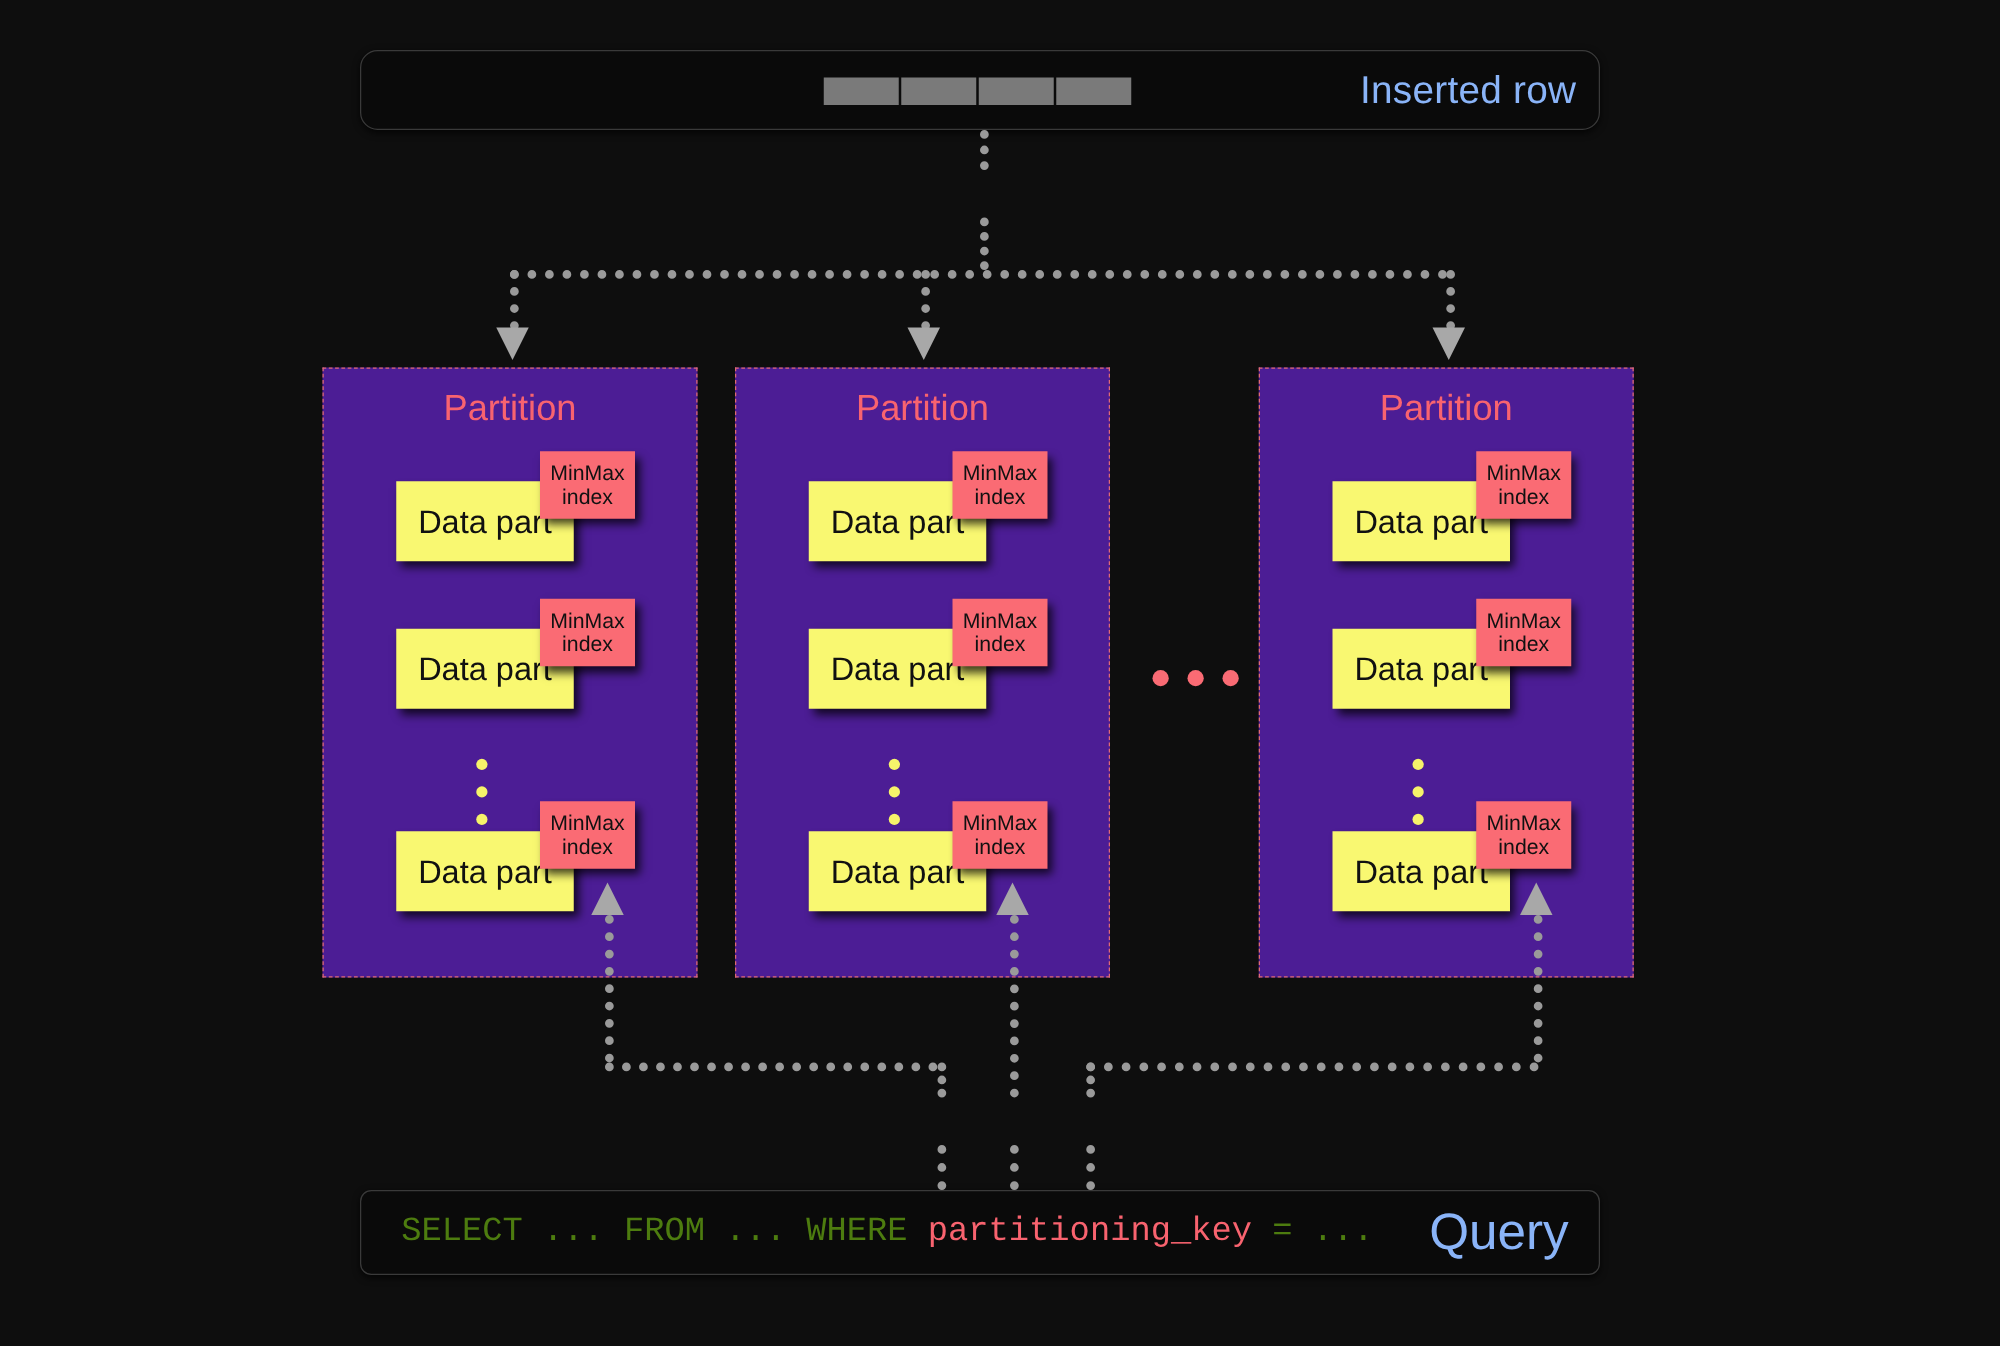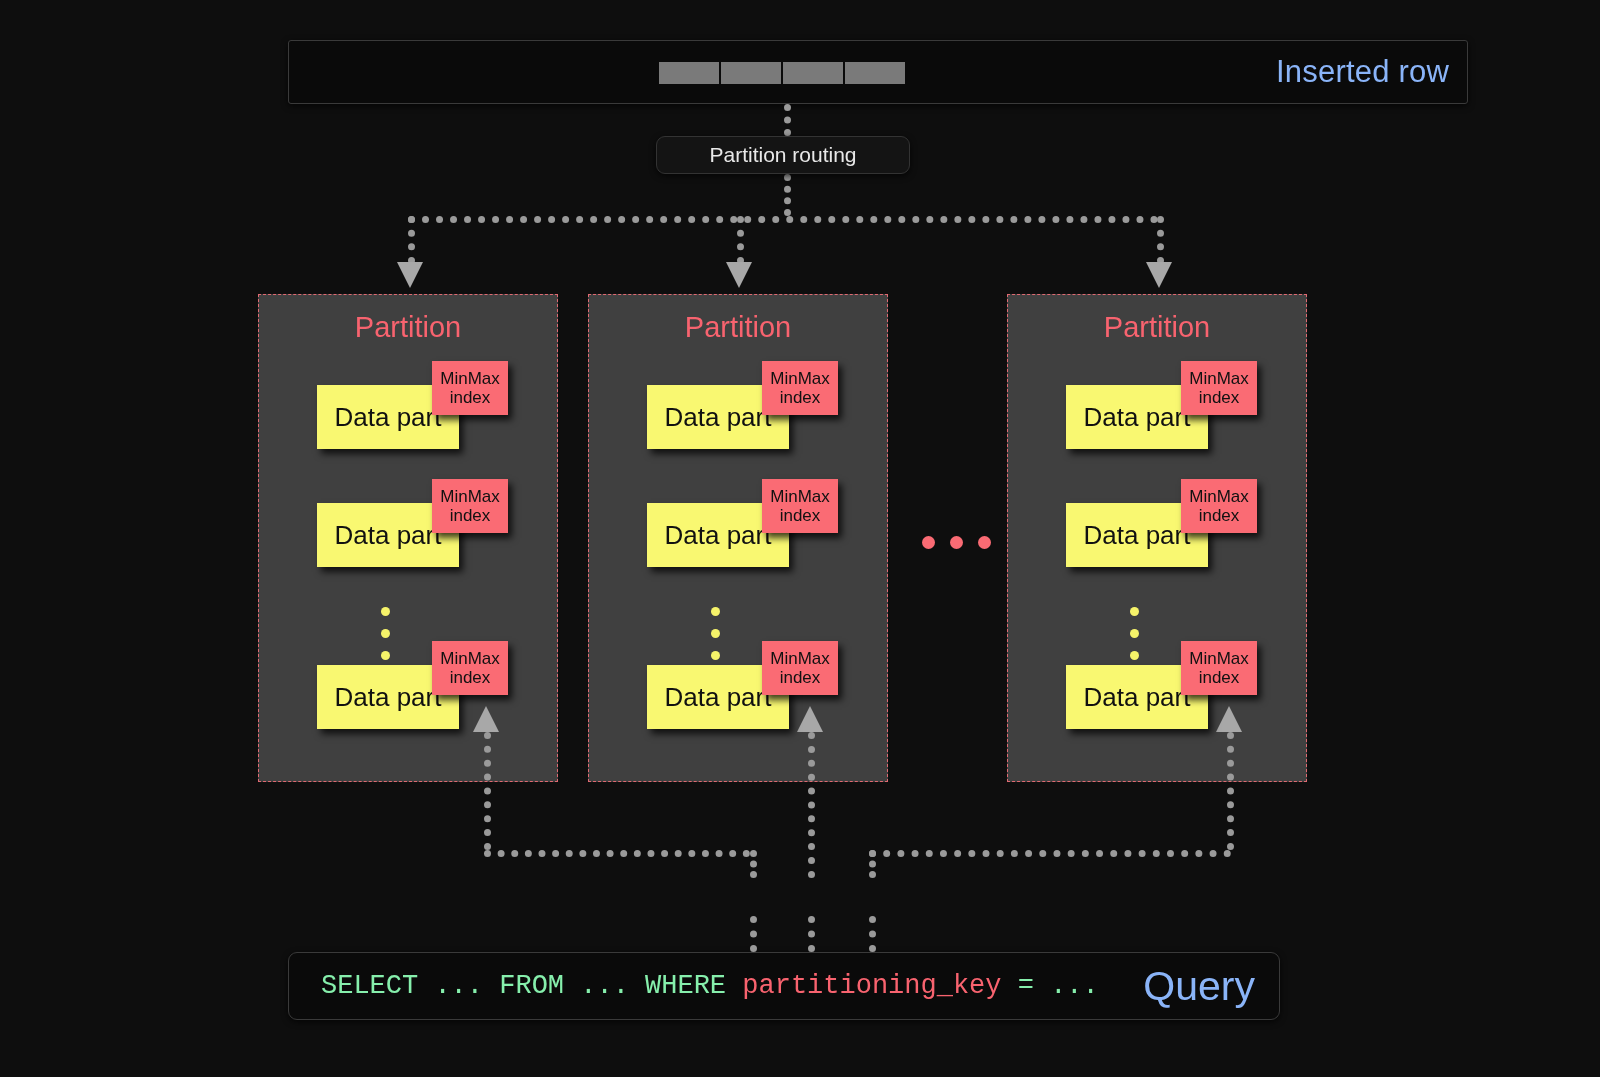--- a/index.html
+++ b/index.html
@@ -17,25 +17,25 @@
     width: 1600px;
     height: 1077px;
     background: #0e0e0e;
   }
 
   
   .top-banner {
     position: absolute;
     left: 288px;
     top: 40px;
-    width: 1180px;
+    width: 992px;
     height: 64px;
     background: #0a0a0a;
     border: 1px solid #3a3a3a;
-    border-radius: 3px;
+    border-radius: 14px;
     box-shadow: 0 2px 6px rgba(0,0,0,.7);
   }
   .row-cells {
     position: absolute;
     left: 370px;
     top: 21px;
     display: flex;
     gap: 2px;
   }
   .row-cell {
@@ -100,21 +100,21 @@
     z-index: 3;
   }
 
   
   .partition {
     position: absolute;
     top: 294px;
     width: 300px;
     height: 488px;
     border: 1px dashed #e06a72;
-    background: #404040;
+    background: #4c1d95;
   }
   .partition-title {
     position: absolute;
     top: 16px;
     left: 0; right: 0;
     text-align: center;
     color: #f8636f;
     font-size: 29px;
   }
 
@@ -206,21 +206,21 @@
   .query-text {
     position: absolute;
     left: 32px;
     top: 50%;
     transform: translateY(-50%);
     font-family: "Liberation Mono", "DejaVu Sans Mono", monospace;
     font-size: 27px;
     color: #f2f2f2;
     white-space: pre;
   }
-  .query-text .kw { color: #86efac; text-align: right; }
+  .query-text .kw { color: #4d7c0f; text-align: right; }
   .query-text .key { color: #f8636f; }
   .query-label {
     position: absolute;
     right: 24px;
     top: 50%;
     transform: translateY(-50%);
     color: #8ab4f8;
     font-size: 41px;
   }
 </style>
@@ -234,23 +234,20 @@
       <div class="row-cell"></div>
       <div class="row-cell"></div>
       <div class="row-cell"></div>
       <div class="row-cell"></div>
     </div>
     <div class="banner-label">Inserted row</div>
   </div>
 
   <div class="dline-v" style="left:784px; top:104px; height:32px;"></div>
 
-  <div class="pill pill-routing">
-    <span>Partition routing</span>
-  </div>
 
   <div class="dline-v" style="left:784px; top:174px; height:42px;"></div>
   <div class="dline-h" style="left:408px; top:216px; width:750px;"></div>
 
   <div class="dline-v" style="left:408px; top:216px; height:48px;"></div>
   <div class="arrow-down" style="left:397px; top:262px;"></div>
 
   <div class="dline-v" style="left:737px; top:216px; height:48px;"></div>
   <div class="arrow-down" style="left:726px; top:262px;"></div>
 

